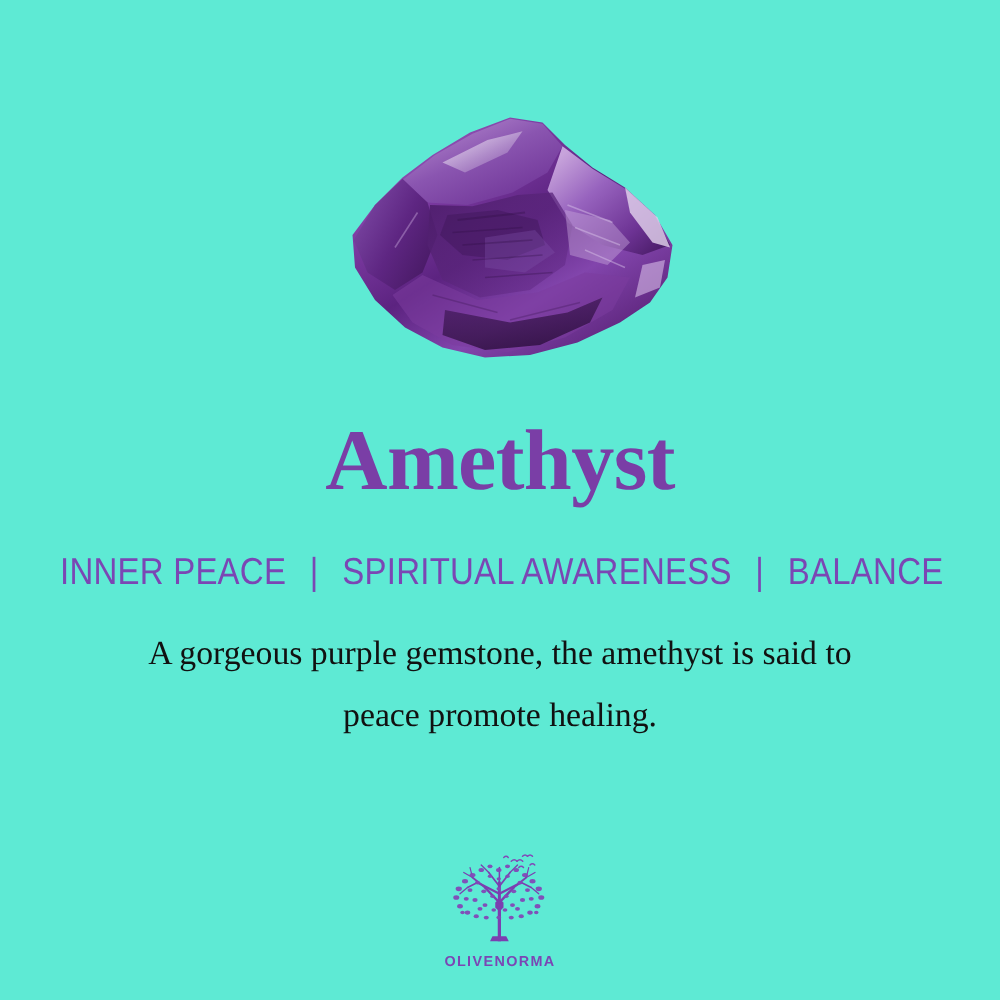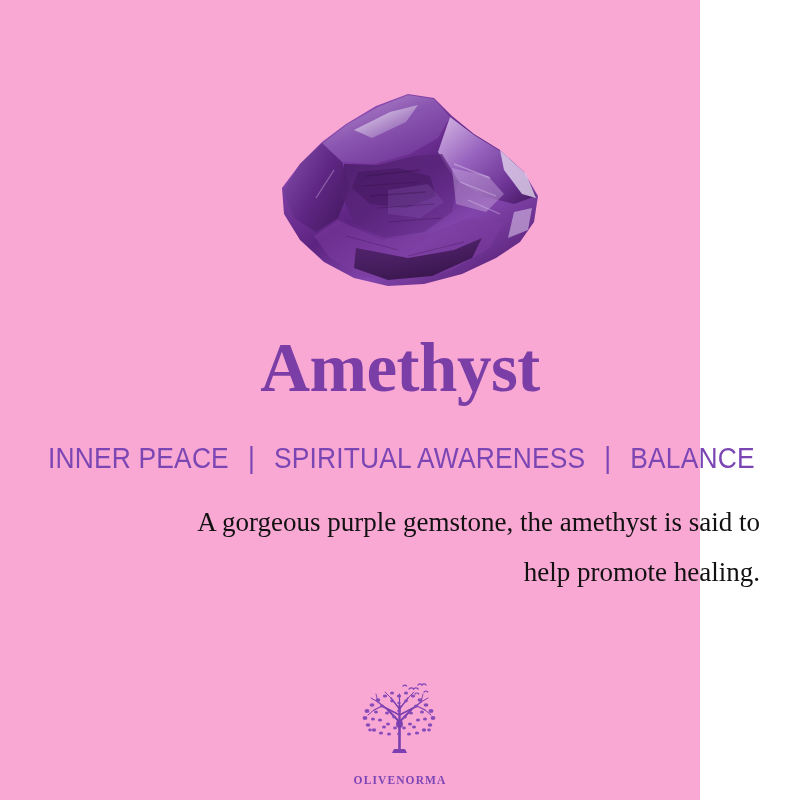--- a/index.html
+++ b/index.html
@@ -9,23 +9,23 @@
   body {
     width: 800px;
     height: 800px;
     background: #ffffff;
     font-family: "Liberation Sans", sans-serif;
     overflow: hidden;
   }
 
   .card {
     position: relative;
-    width: 700px;
+    width: 800px;
     height: 800px;
-    background: #f9a8d4;
+    background: #5eead4;
     display: block;
   }
 
   
   .gem-wrap {
     position: absolute;
     left: 0;
     top: 0;
     width: 800px;
     height: 310px;
@@ -78,21 +78,21 @@
     padding: 0 13px;
     font-weight: 300;
   }
 
   
   .body-copy {
     position: absolute;
     left: 40px;
     top: 497px;
     width: 720px;
-    text-align: right;
+    text-align: center;
     font-family: "Liberation Serif", "DejaVu Serif", serif;
     font-size: 27px;
     line-height: 50px;
     color: #111111;
   }
   .body-copy .bline { display: block; white-space: nowrap; }
 
   
   .logo {
     position: absolute;
@@ -102,22 +102,22 @@
     text-align: center;
   }
   .logo-mark {
     display: block;
     margin: 0 auto;
     width: 92px;
     height: 72px;
   }
   .logo-word {
     display: block;
-    margin: 20px auto 0 auto;
-    font-family: Liberation Serif, serif;
+    margin: 10px auto 0 auto;
+    font-family: Liberation Sans, sans-serif;
     font-size: 11.5px;
     font-weight: 700;
     letter-spacing: 1.1px;
     color: #7B46B4;
   }
 </style>
 </head>
 <body>
 
 <div class="card">
@@ -209,21 +209,21 @@
   <div class="keywords">
     <span class="kw">INNER PEACE</span>
     <span class="sep">|</span>
     <span class="kw">SPIRITUAL AWARENESS</span>
     <span class="sep">|</span>
     <span class="kw">BALANCE</span>
   </div>
 
   <div class="body-copy">
     <span class="bline">A gorgeous purple gemstone, the amethyst is said to</span>
-    <span class="bline">help promote healing.</span>
+    <span class="bline">peace promote healing.</span>
   </div>
 
   <div class="logo">
     <svg class="logo-mark" viewBox="0 0 92 72">
       <g fill="#8248B8">
 
         <path d="M44.2,71 L44.2,46 L42.2,44 L42.2,40 L45.4,37 L48.8,40 L48.8,44 L46.8,46 L46.8,71 Z" fill="#7B3FB0"></path>
         <path d="M38,71 L53,71 L51,67 L40,67 Z" fill="#7B3FB0"></path>
 
         <g stroke="#7B3FB0" fill="none" stroke-linecap="round">

